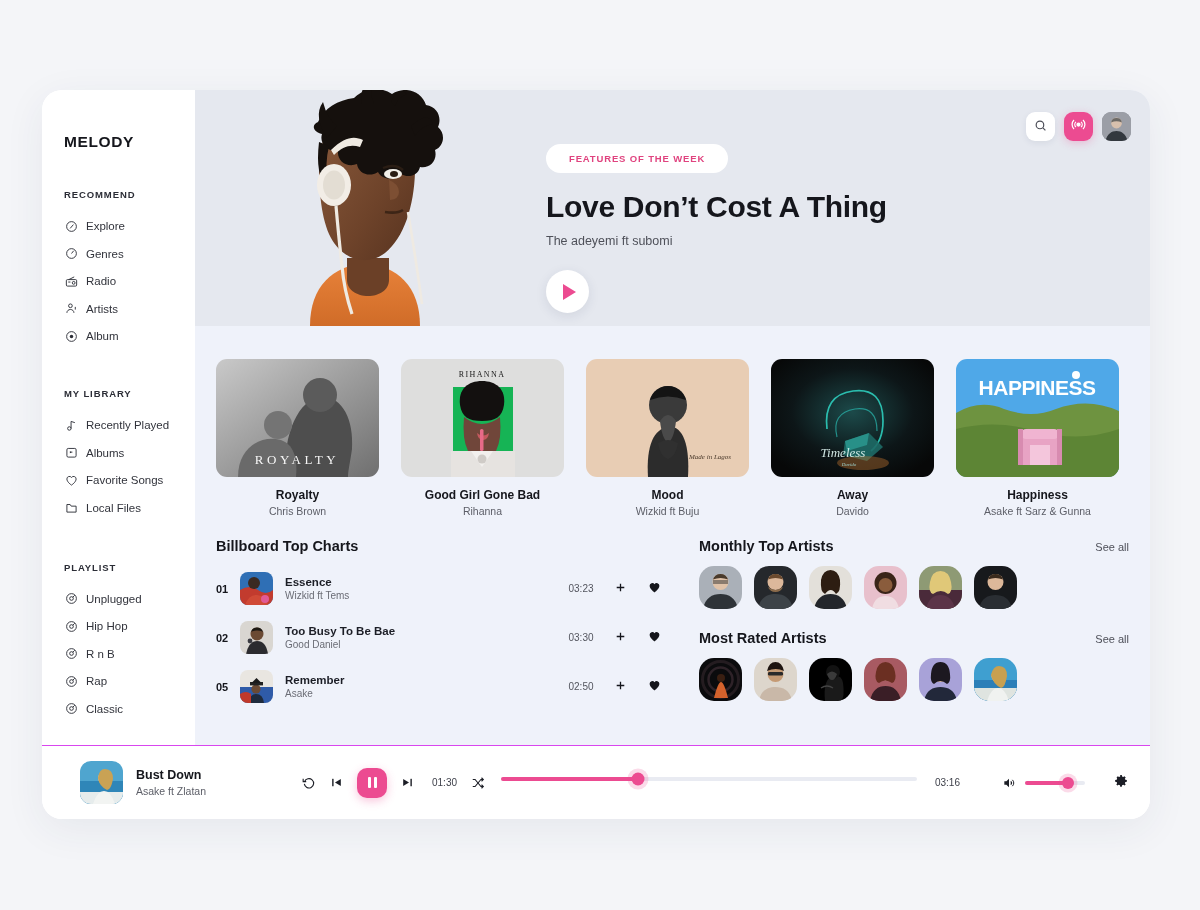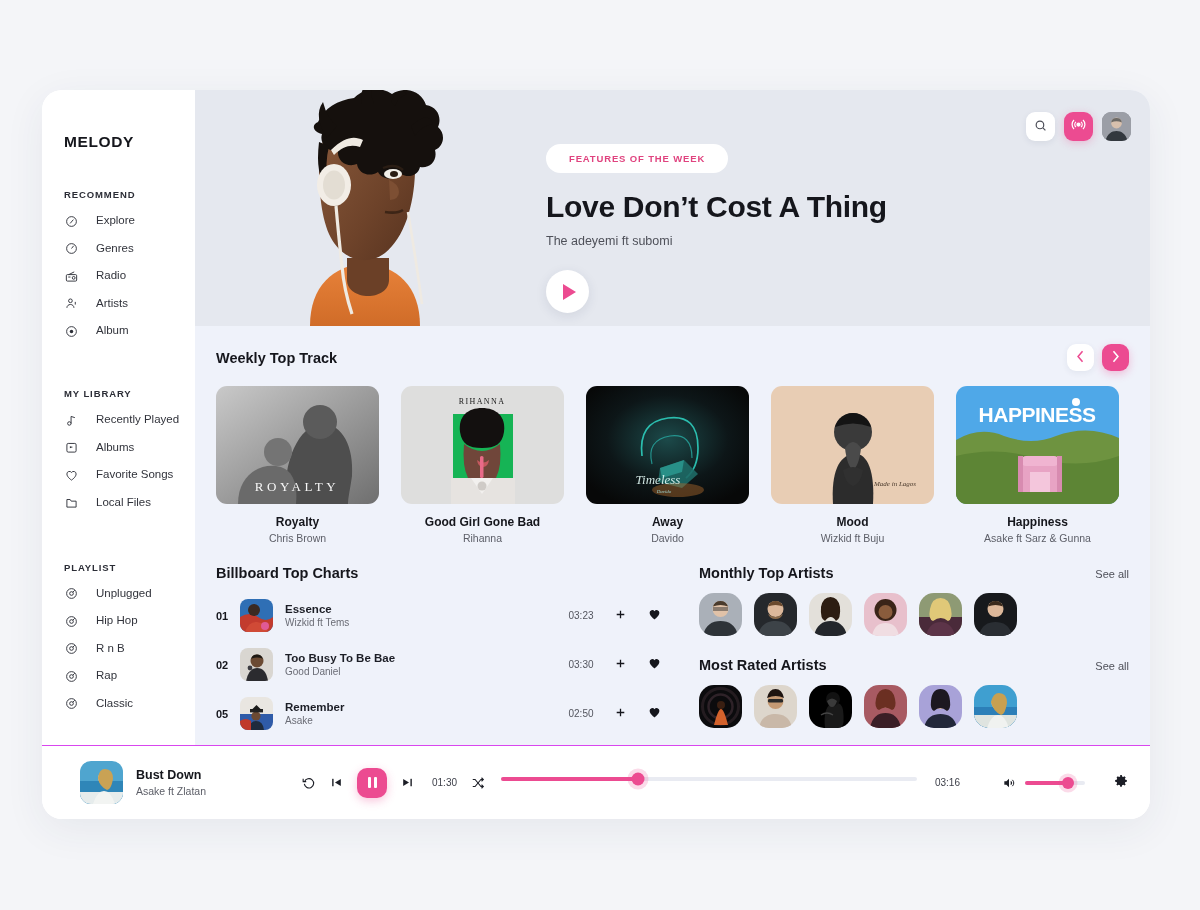--- a/index.html
+++ b/index.html
@@ -34,21 +34,21 @@
     color: #15161c;
   }
   .nav-group { margin-top: 38px; }
   .nav-group.lib { margin-top: 40px; }
   .nav-group.pl { margin-top: 42px; }
   .group-title {
     font-size: 9.5px; font-weight: bold; letter-spacing: 0.9px;
     color: #2b2d36; margin-bottom: 14px;
   }
   .nav-item {
-    display: flex; align-items: flex-start; gap: 18px;
+    display: flex; align-items: center; gap: 8px;
     height: 24px; margin-bottom: 3.5px;
     cursor: pointer;
   }
   .nav-item .ico {
     width: 14px; height: 14px; flex-shrink: 0;
     display: flex; align-items: center; justify-content: center;
     color: #2c2e36;
   }
   .nav-item .ico svg { width: 13px; height: 13px; display:block; }
   .nav-label { font-size: 11.5px; color: #31333b; }
@@ -427,39 +427,20 @@
           <div class="hero-title">Love Don’t Cost A Thing</div>
           <div class="hero-sub">The adeyemi ft subomi</div>
           <div class="play-btn">
             <span class="tri"></span>
           </div>
         </div>
       </div>
 
       <div class="content">
 
-        <div class="sec-head">
-          <div class="sec-title">Weekly Top Track</div>
-          <div class="carousel-nav">
-            <div class="cnav prev">
-              <span>
-                <svg width="9" height="13" viewBox="0 0 10 16" fill="none" stroke="currentColor" stroke-width="1.9">
-                    <path d="M7.5 1.5 L2 8 l5.5 6.5"></path>
-                  </svg>
-              </span>
-            </div>
-            <div class="cnav next">
-              <span>
-                <svg width="9" height="13" viewBox="0 0 10 16" fill="none" stroke="currentColor" stroke-width="1.9">
-                    <path d="M2.5 1.5 L8 8 l-5.5 6.5"></path>
-                  </svg>
-              </span>
-            </div>
-          </div>
-        </div>
 
         <div class="track-grid">
           <div class="tcard">
             <div class="tcover">
               <svg viewBox="0 0 163 118" width="163" height="118">
                 <defs>
                     <linearGradient id="g1" x1="0" y1="0" x2="1" y2="1">
                       <stop offset="0%" stop-color="#c9c9c9"></stop>
                       <stop offset="100%" stop-color="#6f6f6f"></stop>
                     </linearGradient>
@@ -486,20 +467,36 @@
                 <path d="M63 58 q18 14 36 0 q2 22 -4 34 q-14 10 -28 0 q-6 -12 -4 -34z" fill="#70463a"></path>
                 <rect x="50" y="92" width="64" height="26" fill="#e6e3e0"></rect>
                 <path d="M70 92 l11 16 l11 -16z" fill="#f2f0ee"></path>
                 <circle cx="81" cy="100" r="4.5" fill="#cfcbc7"></circle>
                 <path d="M76 74 q6 5 12 0 q-1 7 -6 7 t-6 -7z" fill="#c4595f"></path>
                 <rect x="79" y="70" width="3.5" height="22" rx="1.6" fill="#e86a88"></rect>
               </svg>
             </div>
             <div class="tname">Good Girl Gone Bad</div>
             <div class="tartist">Rihanna</div>
+          </div>
+
+          <div class="tcard">
+            <div class="tcover">
+              <svg viewBox="0 0 163 118" width="163" height="118">
+                <rect width="163" height="118" fill="#e8cdb4"></rect>
+                <path d="M62 118 c-2 -32 6 -48 20 -50 c14 -2 22 16 20 50z" fill="#2c2c2c"></path>
+                <circle cx="82" cy="46" r="19" fill="#3a3a3a"></circle>
+                <path d="M82 27 a19 19 0 0 1 18 14 q-18 -7 -36 0 A19 19 0 0 1 82 27z" fill="#141414"></path>
+                <path d="M74 62 q8 -12 16 0 q-2 18 -8 22 q-6 -4 -8 -22z" fill="#4a4a4a"></path>
+                <path d="M72 84 q10 -6 20 0 q-2 14 -10 16 q-8 -2 -10 -16z" fill="#303030"></path>
+                <text x="124" y="100" font-family="Liberation Serif, serif" font-size="7" fill="#4a3a2c" font-style="italic" text-anchor="middle">Made in Lagos</text>
+              </svg>
+            </div>
+            <div class="tname">Mood</div>
+            <div class="tartist">Wizkid ft Buju</div>
           </div>
 
           <div class="tcard">
             <div class="tcover">
               <svg viewBox="0 0 163 118" width="163" height="118">
                 <defs>
                     <radialGradient id="g4" cx="0.5" cy="0.45" r="0.62">
                   <stop offset="0%" stop-color="#1c4a4a"></stop>
                       <stop offset="60%" stop-color="#0d1618"></stop>
                       <stop offset="100%" stop-color="#070808"></stop>
@@ -515,36 +512,20 @@
                 <text x="78" y="107" font-family="Liberation Serif, serif" font-size="5" fill="#9fd6d0" font-style="italic" text-anchor="middle">Davido</text>
               </svg>
             </div>
             <div class="tname">Away</div>
             <div class="tartist">Davido</div>
           </div>
 
           <div class="tcard">
             <div class="tcover">
               <svg viewBox="0 0 163 118" width="163" height="118">
-                <rect width="163" height="118" fill="#e8cdb4"></rect>
-                <path d="M62 118 c-2 -32 6 -48 20 -50 c14 -2 22 16 20 50z" fill="#2c2c2c"></path>
-                <circle cx="82" cy="46" r="19" fill="#3a3a3a"></circle>
-                <path d="M82 27 a19 19 0 0 1 18 14 q-18 -7 -36 0 A19 19 0 0 1 82 27z" fill="#141414"></path>
-                <path d="M74 62 q8 -12 16 0 q-2 18 -8 22 q-6 -4 -8 -22z" fill="#4a4a4a"></path>
-                <path d="M72 84 q10 -6 20 0 q-2 14 -10 16 q-8 -2 -10 -16z" fill="#303030"></path>
-                <text x="124" y="100" font-family="Liberation Serif, serif" font-size="7" fill="#4a3a2c" font-style="italic" text-anchor="middle">Made in Lagos</text>
-              </svg>
-            </div>
-            <div class="tname">Mood</div>
-            <div class="tartist">Wizkid ft Buju</div>
-          </div>
-
-          <div class="tcard">
-            <div class="tcover">
-              <svg viewBox="0 0 163 118" width="163" height="118">
                 <rect width="163" height="118" fill="#4fa8e8"></rect>
                 <path d="M0 54 q24 -14 48 -4 q28 10 52 0 q32 -12 63 2 v66 H0z" fill="#6e9340"></path>
                 <path d="M0 70 q40 -10 80 2 q44 12 83 -2 v48 H0z" fill="#5d8535"></path>
                 <rect x="62" y="78" width="44" height="28" rx="3" fill="#e8a3c4"></rect>
                 <rect x="66" y="70" width="36" height="10" rx="4" fill="#f0b4d1"></rect>
                 <rect x="74" y="86" width="20" height="20" fill="#f4c6dc"></rect>
                 <rect x="62" y="70" width="5" height="36" fill="#d88bb0"></rect>
                 <rect x="101" y="70" width="5" height="36" fill="#d88bb0"></rect>
                 <text x="81" y="36" font-family="Liberation Sans, sans-serif" font-size="21" font-weight="bold" fill="#ffffff" text-anchor="middle" letter-spacing="-0.5">HAPPINESS</text>
                 <circle cx="120" cy="16" r="4" fill="#ffffff"></circle>

